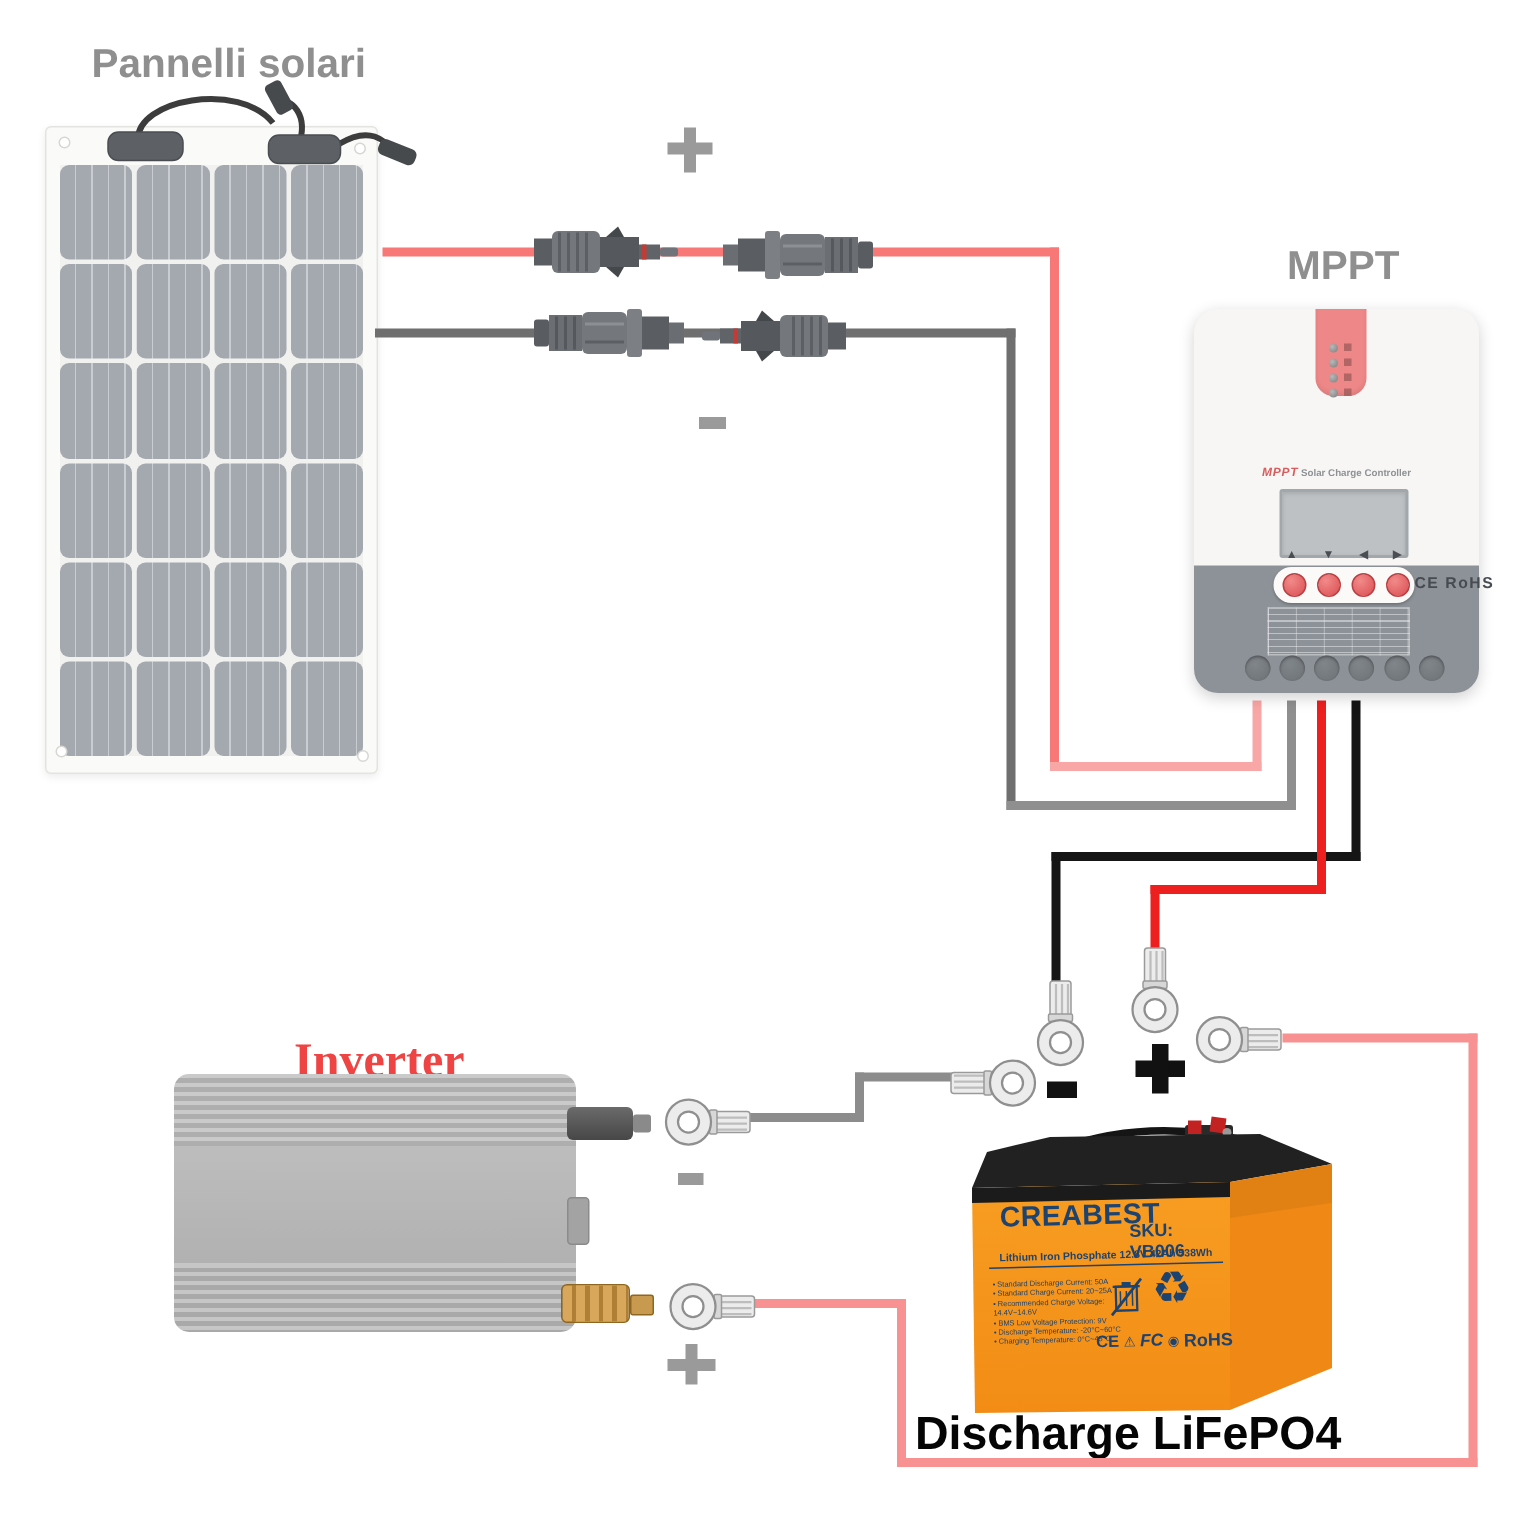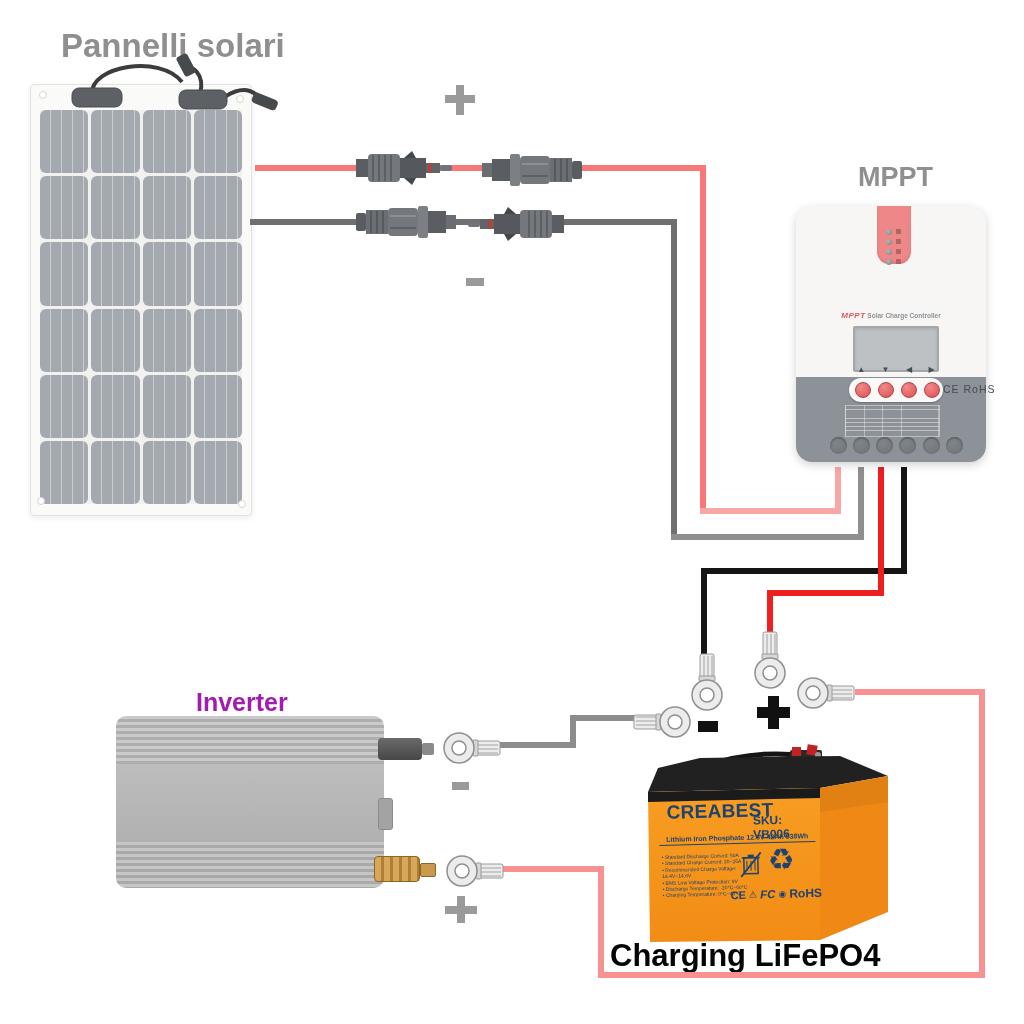--- a/index.html
+++ b/index.html
@@ -34,21 +34,21 @@
   #mppt .brandline .b1{font-size:8px;font-weight:bold;font-style:italic;color:#d95c5c;letter-spacing:.5px;}
   #mppt .brandline .b2{font-size:6.5px;color:#8e9296;font-weight:bold;}
   #mppt .lcd{position:absolute;left:57px;top:120px;width:82px;height:42px;background:#bdc1c3;
     border:2px solid #a2a7ab;border-radius:2px;box-shadow:inset 0 1px 3px rgba(0,0,0,.12);}
   #mppt .arrows{position:absolute;left:53px;top:159px;width:94px;display:flex;justify-content:space-around;
     color:#4a4e53;font-size:8px;}
   #mppt .pill{position:absolute;left:53px;top:172px;width:94px;height:24px;border-radius:12px;
     background:#fbfaf9;box-shadow:0 1px 2px rgba(0,0,0,.25);}
   #mppt .btn{position:absolute;top:4px;width:16px;height:16px;border-radius:50%;
     background:radial-gradient(circle at 35% 30%,#f28a8a,#d94f52);border:1px solid #b84043;box-sizing:border-box;}
-  #mppt .certs{position:absolute;left:147px;top:177px;font-size:10.5px;font-weight:normal;color:#464b52;
+  #mppt .certs{position:absolute;left:147px;top:177px;font-size:10.5px;font-weight:bold;color:#464b52;
     letter-spacing:1px;white-space:nowrap;}
   #mppt .spec-table{position:absolute;left:49px;top:199px;width:93px;height:30px;opacity:.8;
     background:
       repeating-linear-gradient(180deg,rgba(255,255,255,0) 0 3.4px,rgba(255,255,255,.55) 3.4px 4.2px),
       repeating-linear-gradient(90deg,rgba(255,255,255,0) 0 17.8px,rgba(255,255,255,.45) 17.8px 18.6px);
     border:0.5px solid rgba(255,255,255,.5);}
   #mppt .term{position:absolute;top:231px;width:17px;height:17px;border-radius:50%;
     background:radial-gradient(circle at 40% 35%,#80858a,#6d7277);box-shadow:inset 0 1px 2px rgba(0,0,0,.35);}
 
   
@@ -128,24 +128,24 @@
         <line x1="40" y1="24" x2="66" y2="24" stroke="#5c6064" stroke-width="2"></line>
         <rect x="68" y="6" width="22" height="24" fill="#6b6f73"></rect>
         <line x1="73" y1="7" x2="73" y2="29" stroke="#55595d" stroke-width="2"></line>
         <line x1="79" y1="7" x2="79" y2="29" stroke="#55595d" stroke-width="2"></line>
         <line x1="85" y1="7" x2="85" y2="29" stroke="#55595d" stroke-width="2"></line>
         <rect x="90" y="9" width="10" height="18" rx="2" fill="#595d61"></rect>
       </g>
     </defs>
   </svg>
 
-  <div class="heading" style="left:61px;top:27px;font-size:33px;">Pannelli solari</div>
+  <div class="heading" style="left:61px;top:27px;font-size:27px;">Pannelli solari</div>
   <div class="heading" style="left:858px;top:162px;font-size:27px;">MPPT</div>
-  <div class="heading" style="left:196px;top:688px;font-size:25px;color:#a21caf;">Inverter</div>
-  <div class="heading" style="left:610px;top:938px;font-size:31px;color:#050505;">Charging LiFePO4</div>
+  <div class="heading" style="left:196px;top:688px;font-size:32px;color:#ef4444;font-family:Liberation Serif, serif;">Inverter</div>
+  <div class="heading" style="left:610px;top:938px;font-size:31px;color:#050505;">Discharge LiFePO4</div>
 
   <div id="panel-frame">
     <div id="panel-cells">
       <div class="cell"></div>
         <div class="cell"></div>
         <div class="cell"></div>
         <div class="cell"></div>
       <div class="cell"></div>
         <div class="cell"></div>
         <div class="cell"></div>

